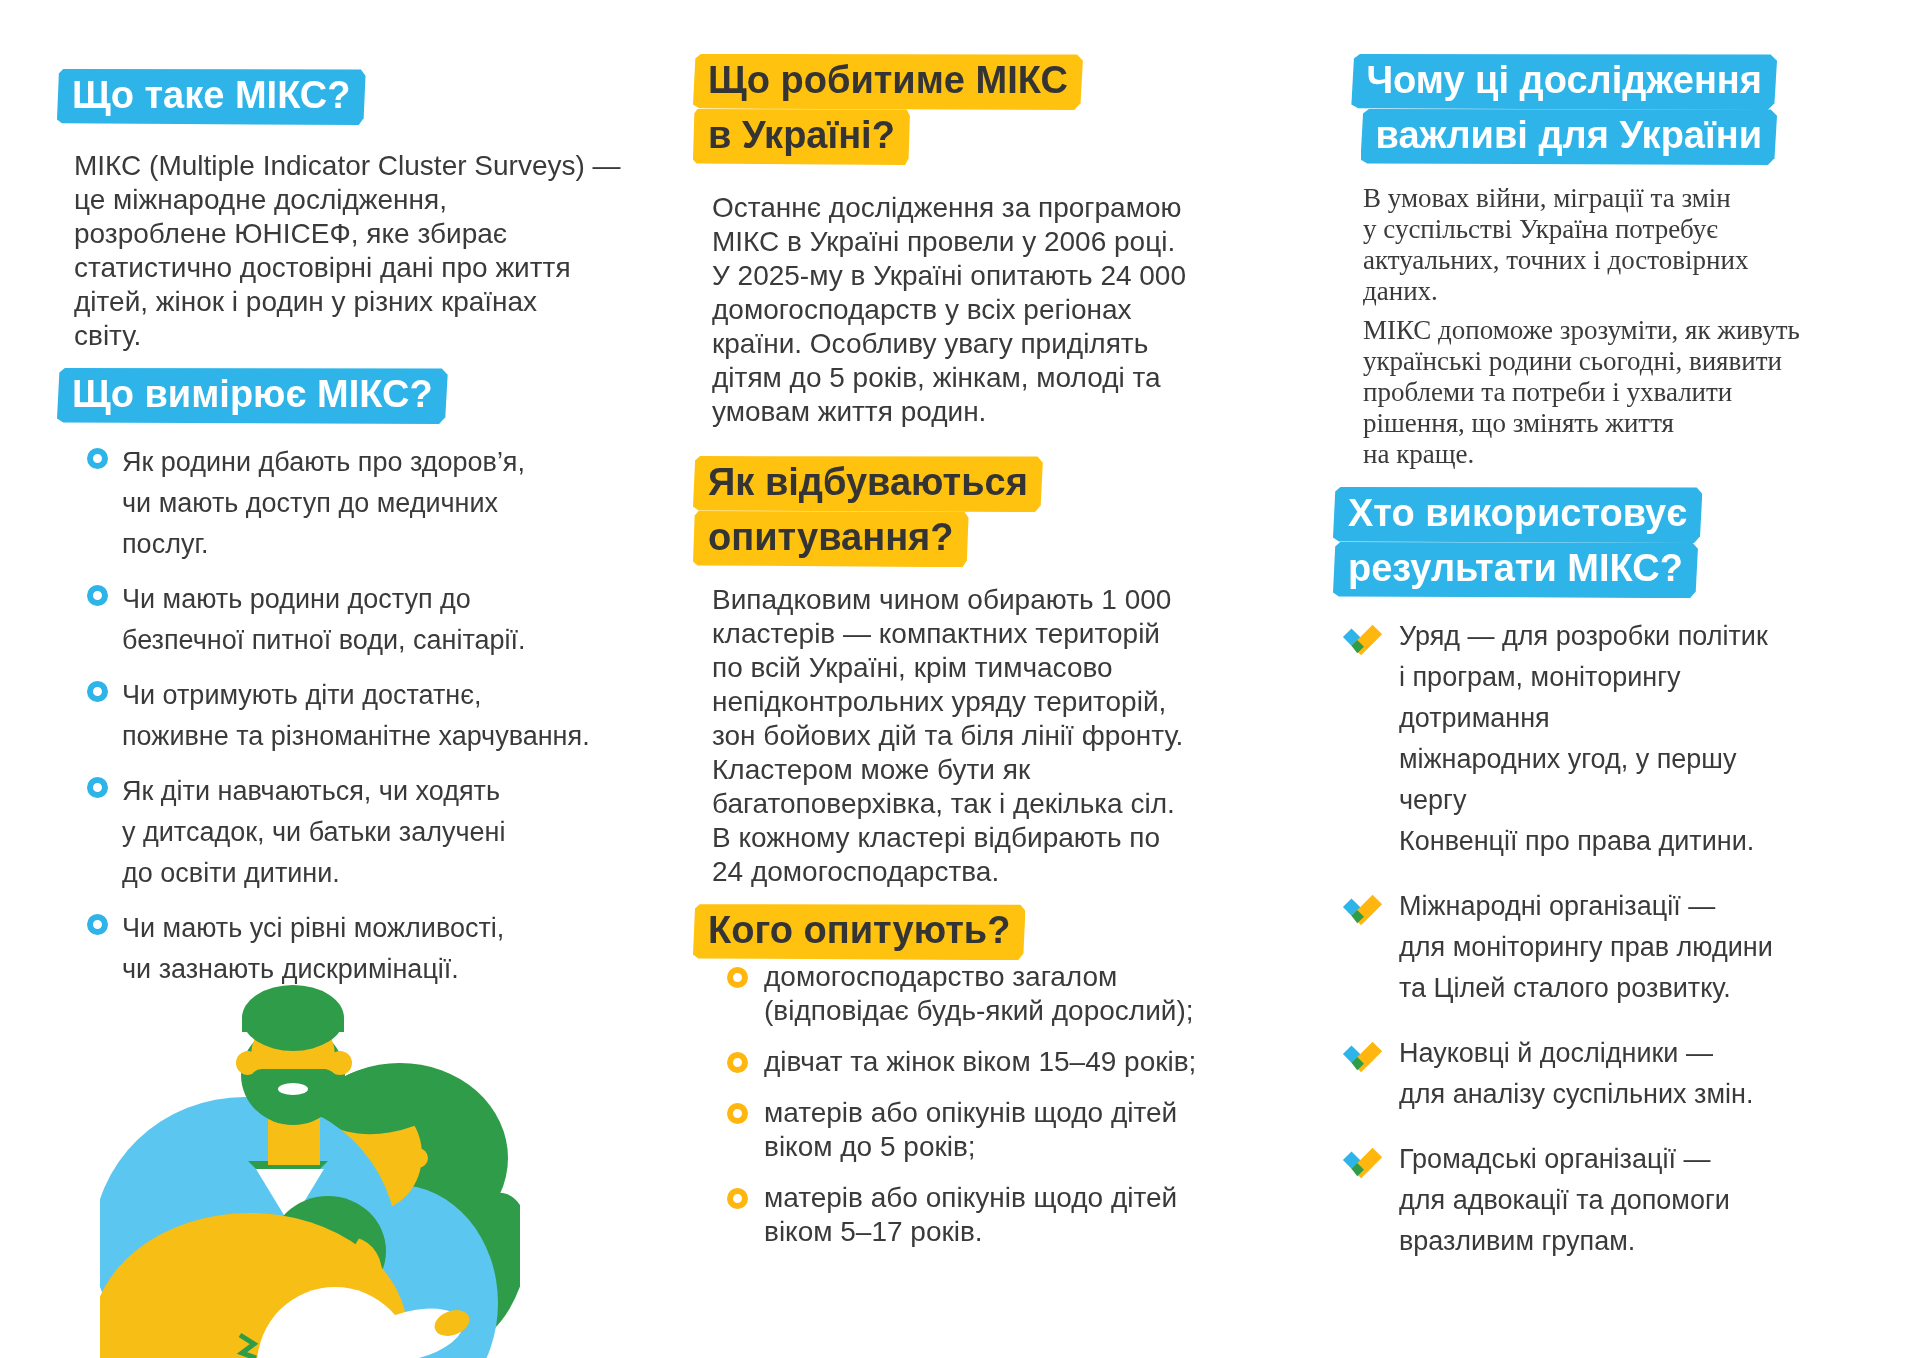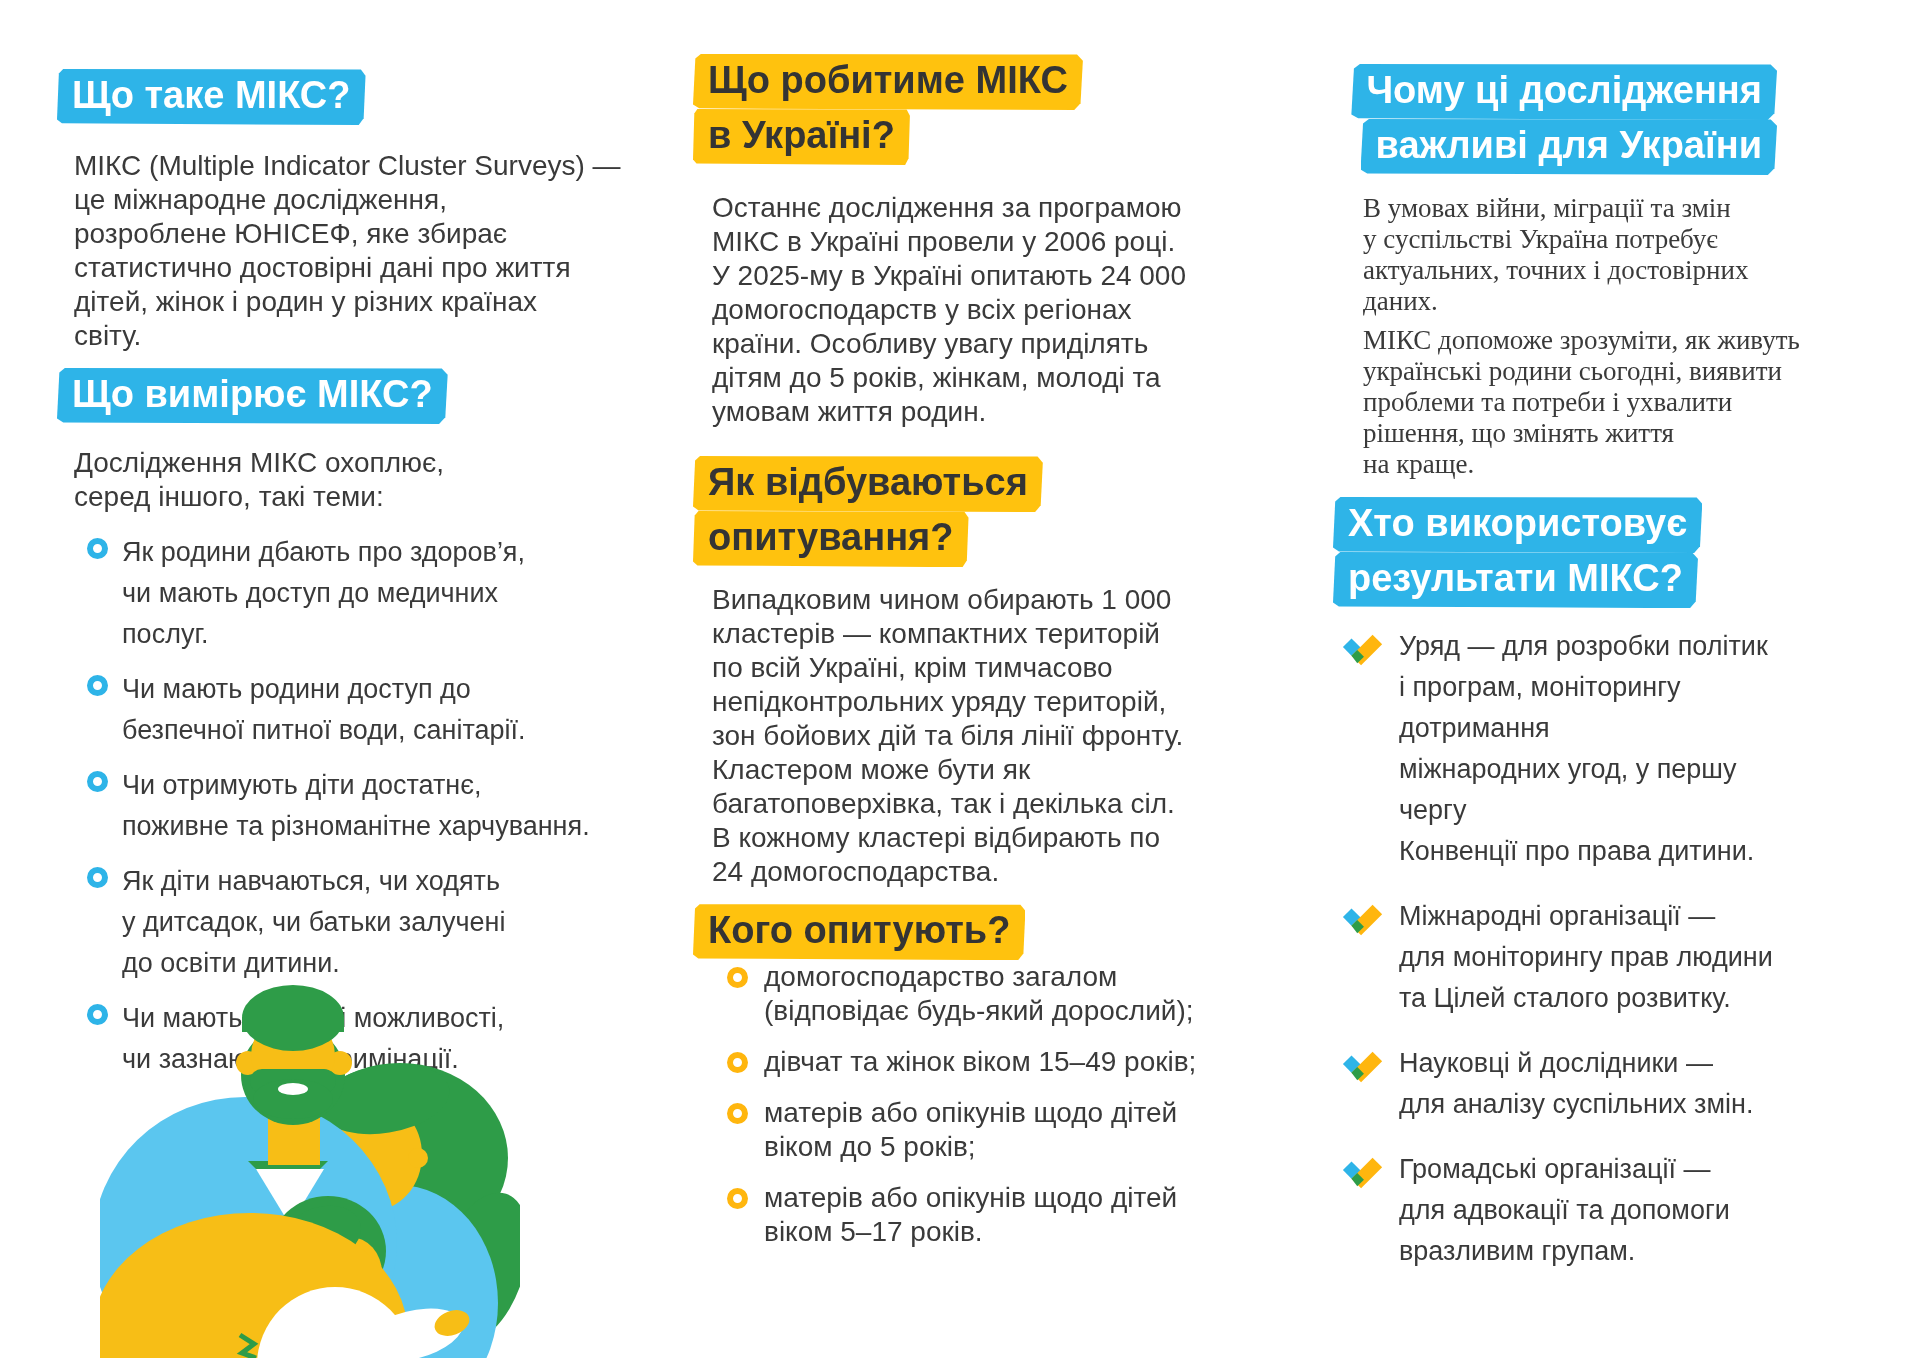--- a/index.html
+++ b/index.html
@@ -8,21 +8,21 @@
     position:relative;
     background:#ffffff;
     overflow:hidden;
     font-family:"Liberation Sans", "DejaVu Sans", sans-serif;
     color:var(--text-dark, #3a3a3a);
   }
 
   .col { position:absolute; }
   #col1 { left:57px;  top:70px;  width:640px; }
   #col2 { left:693px; top:55px;  width:545px; }
-  #col3 { left:1333px; top:65px; width:444px; }
+  #col3 { left:1333px; top:55px; width:444px; }
 
   
   .heading { font-size:38px; font-weight:700; line-height:1.08; }
   .hl-line {
     display:table;
     padding:6px 15px 9px 15px;
     margin-top:-1px;
     clip-path: polygon(0.6% 8%, 2% 0%, 98.5% 1%, 100% 12%, 99.4% 88%, 97.8% 100%, 1.6% 97%, 0% 90%);
   }
   .heading.blue  .hl-line { background:var(--highlight-blue, #2eb4e8); color:#ffffff; }
@@ -94,22 +94,20 @@
 розроблене ЮНІСЕФ, яке збирає
 статистично достовірні дані про життя
 дітей, жінок і родин у різних країнах
 світу.</p>
 
   <div class="heading blue mt16">
 
   <span class="hl-line">Що вимірює МІКС?</span>
     </div>
 
-  <p class="body mt22">Дослідження МІКС охоплює,
-серед іншого, такі теми:</p>
 
   <div class="ring-list">
 
       <div class="ring-item">
         <span class="ring"></span>
         <p class="item-text">Як родини дбають про здоров’я,
 чи мають доступ до медичних
 послуг.</p>
       </div>
 

